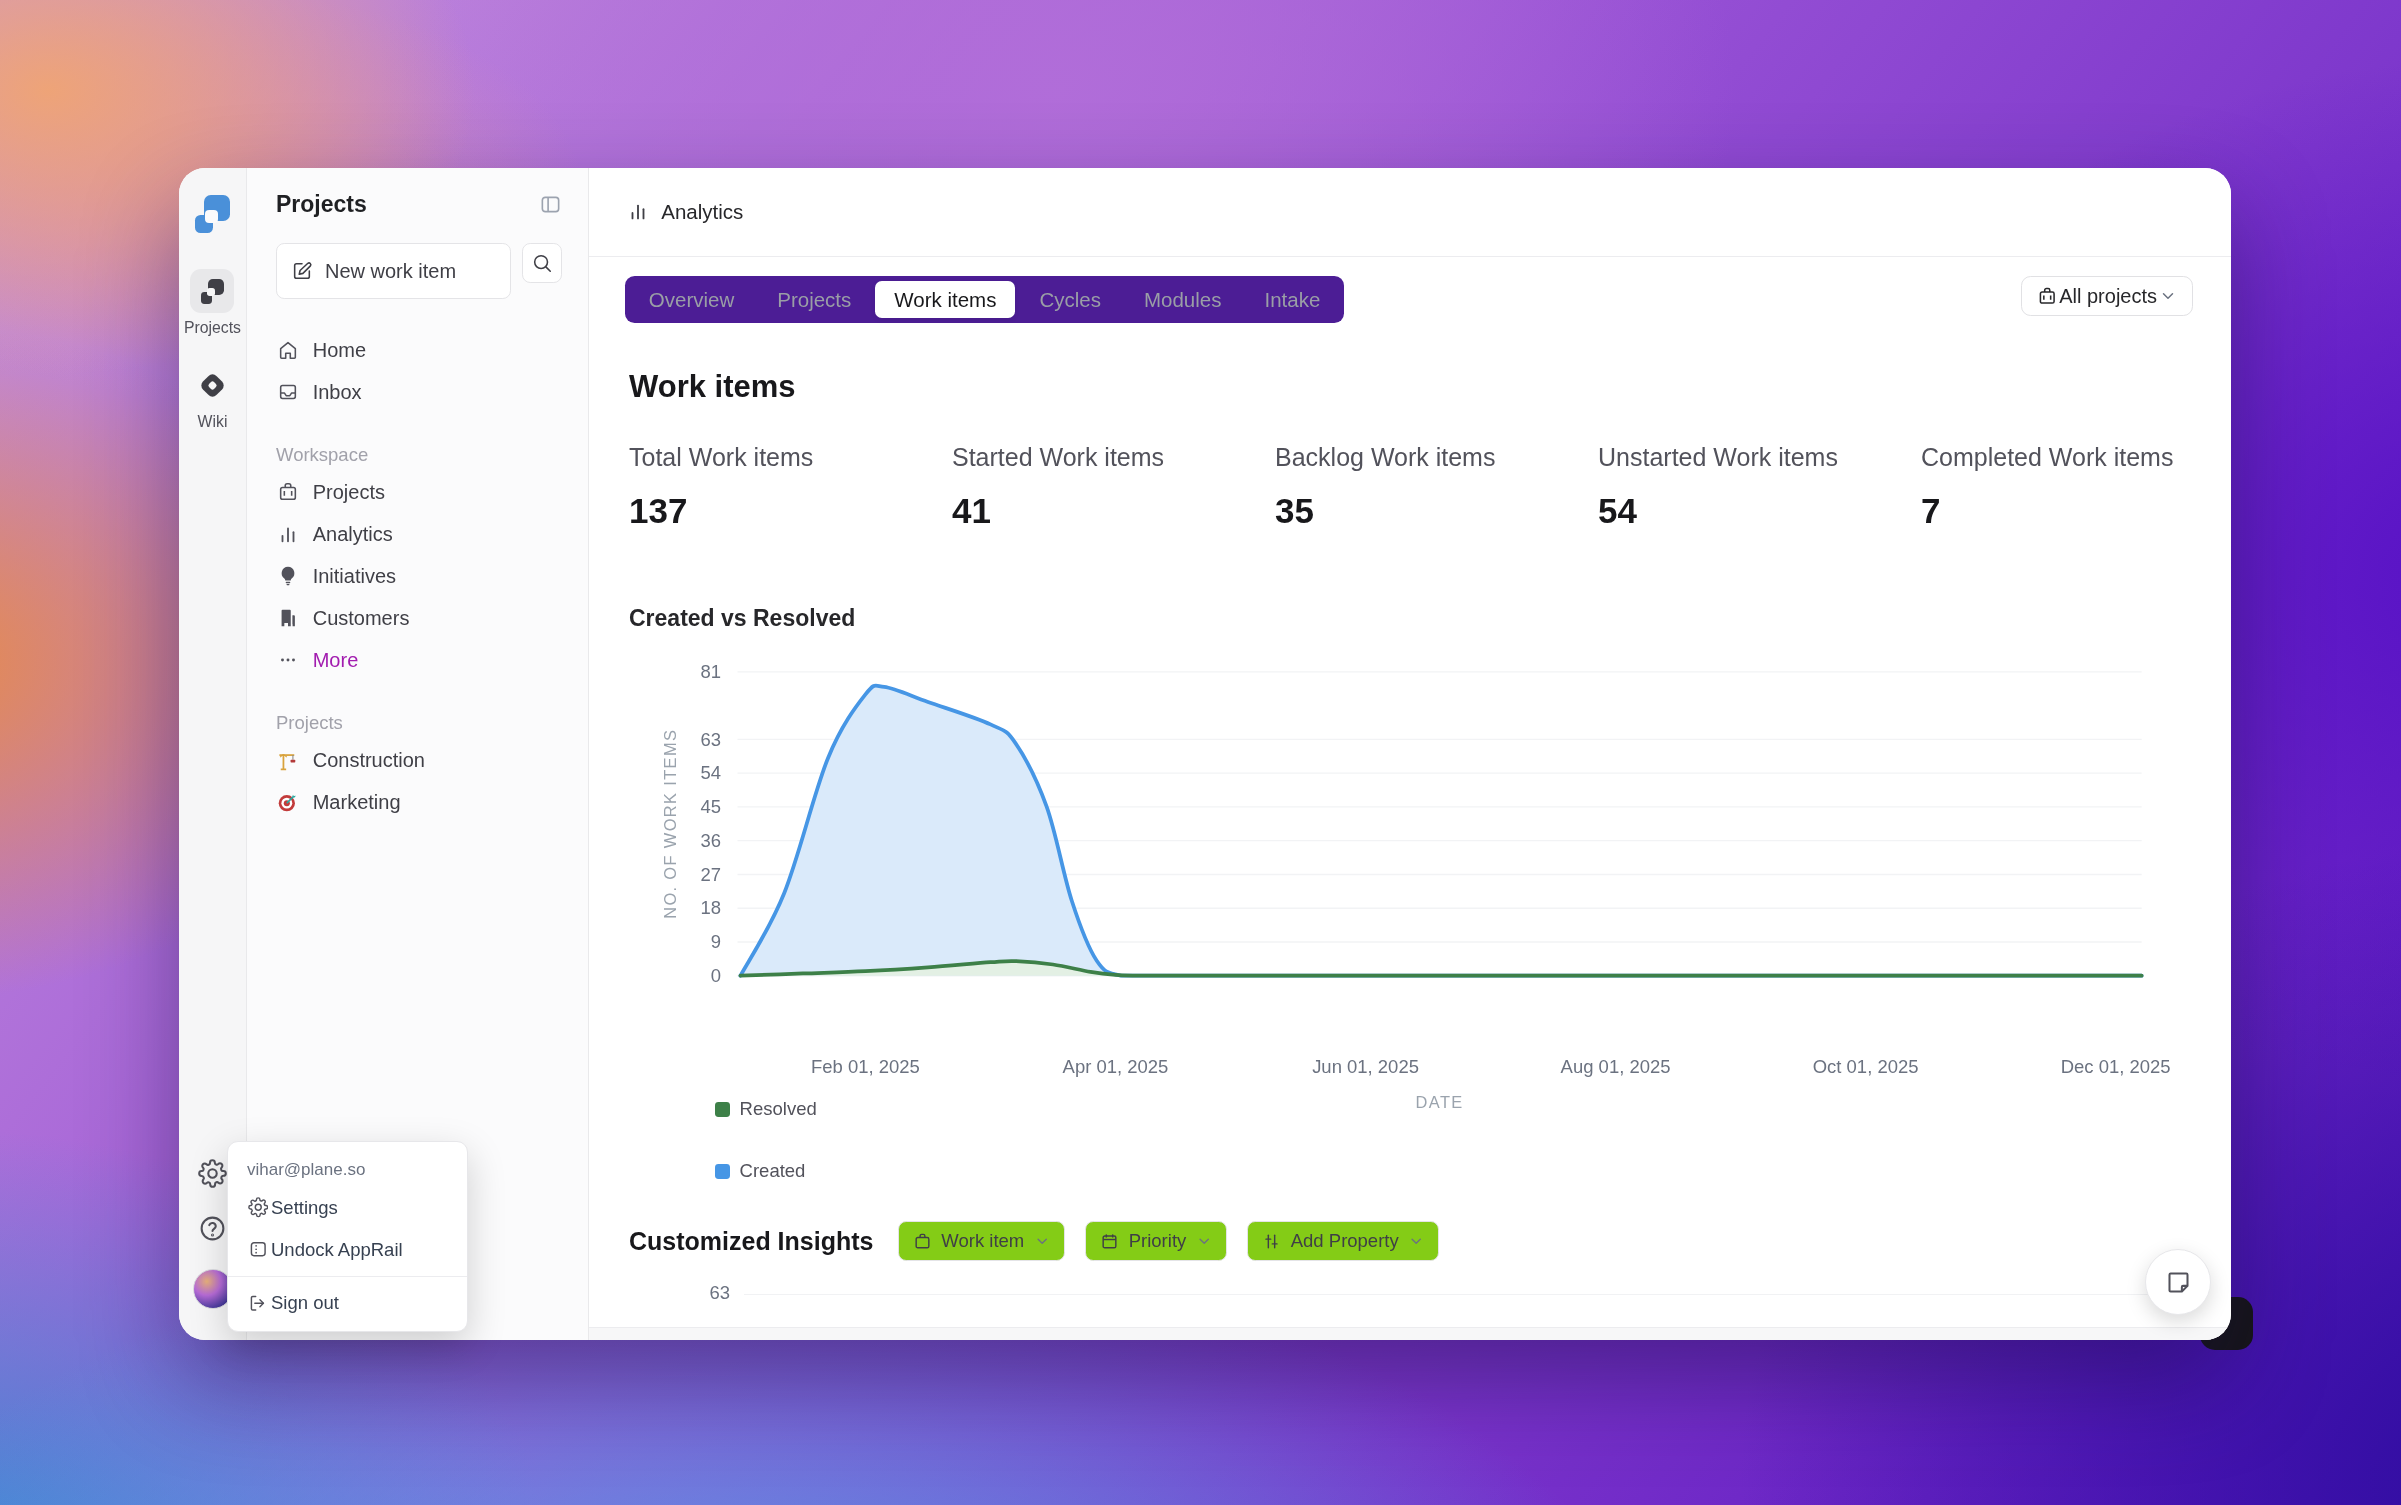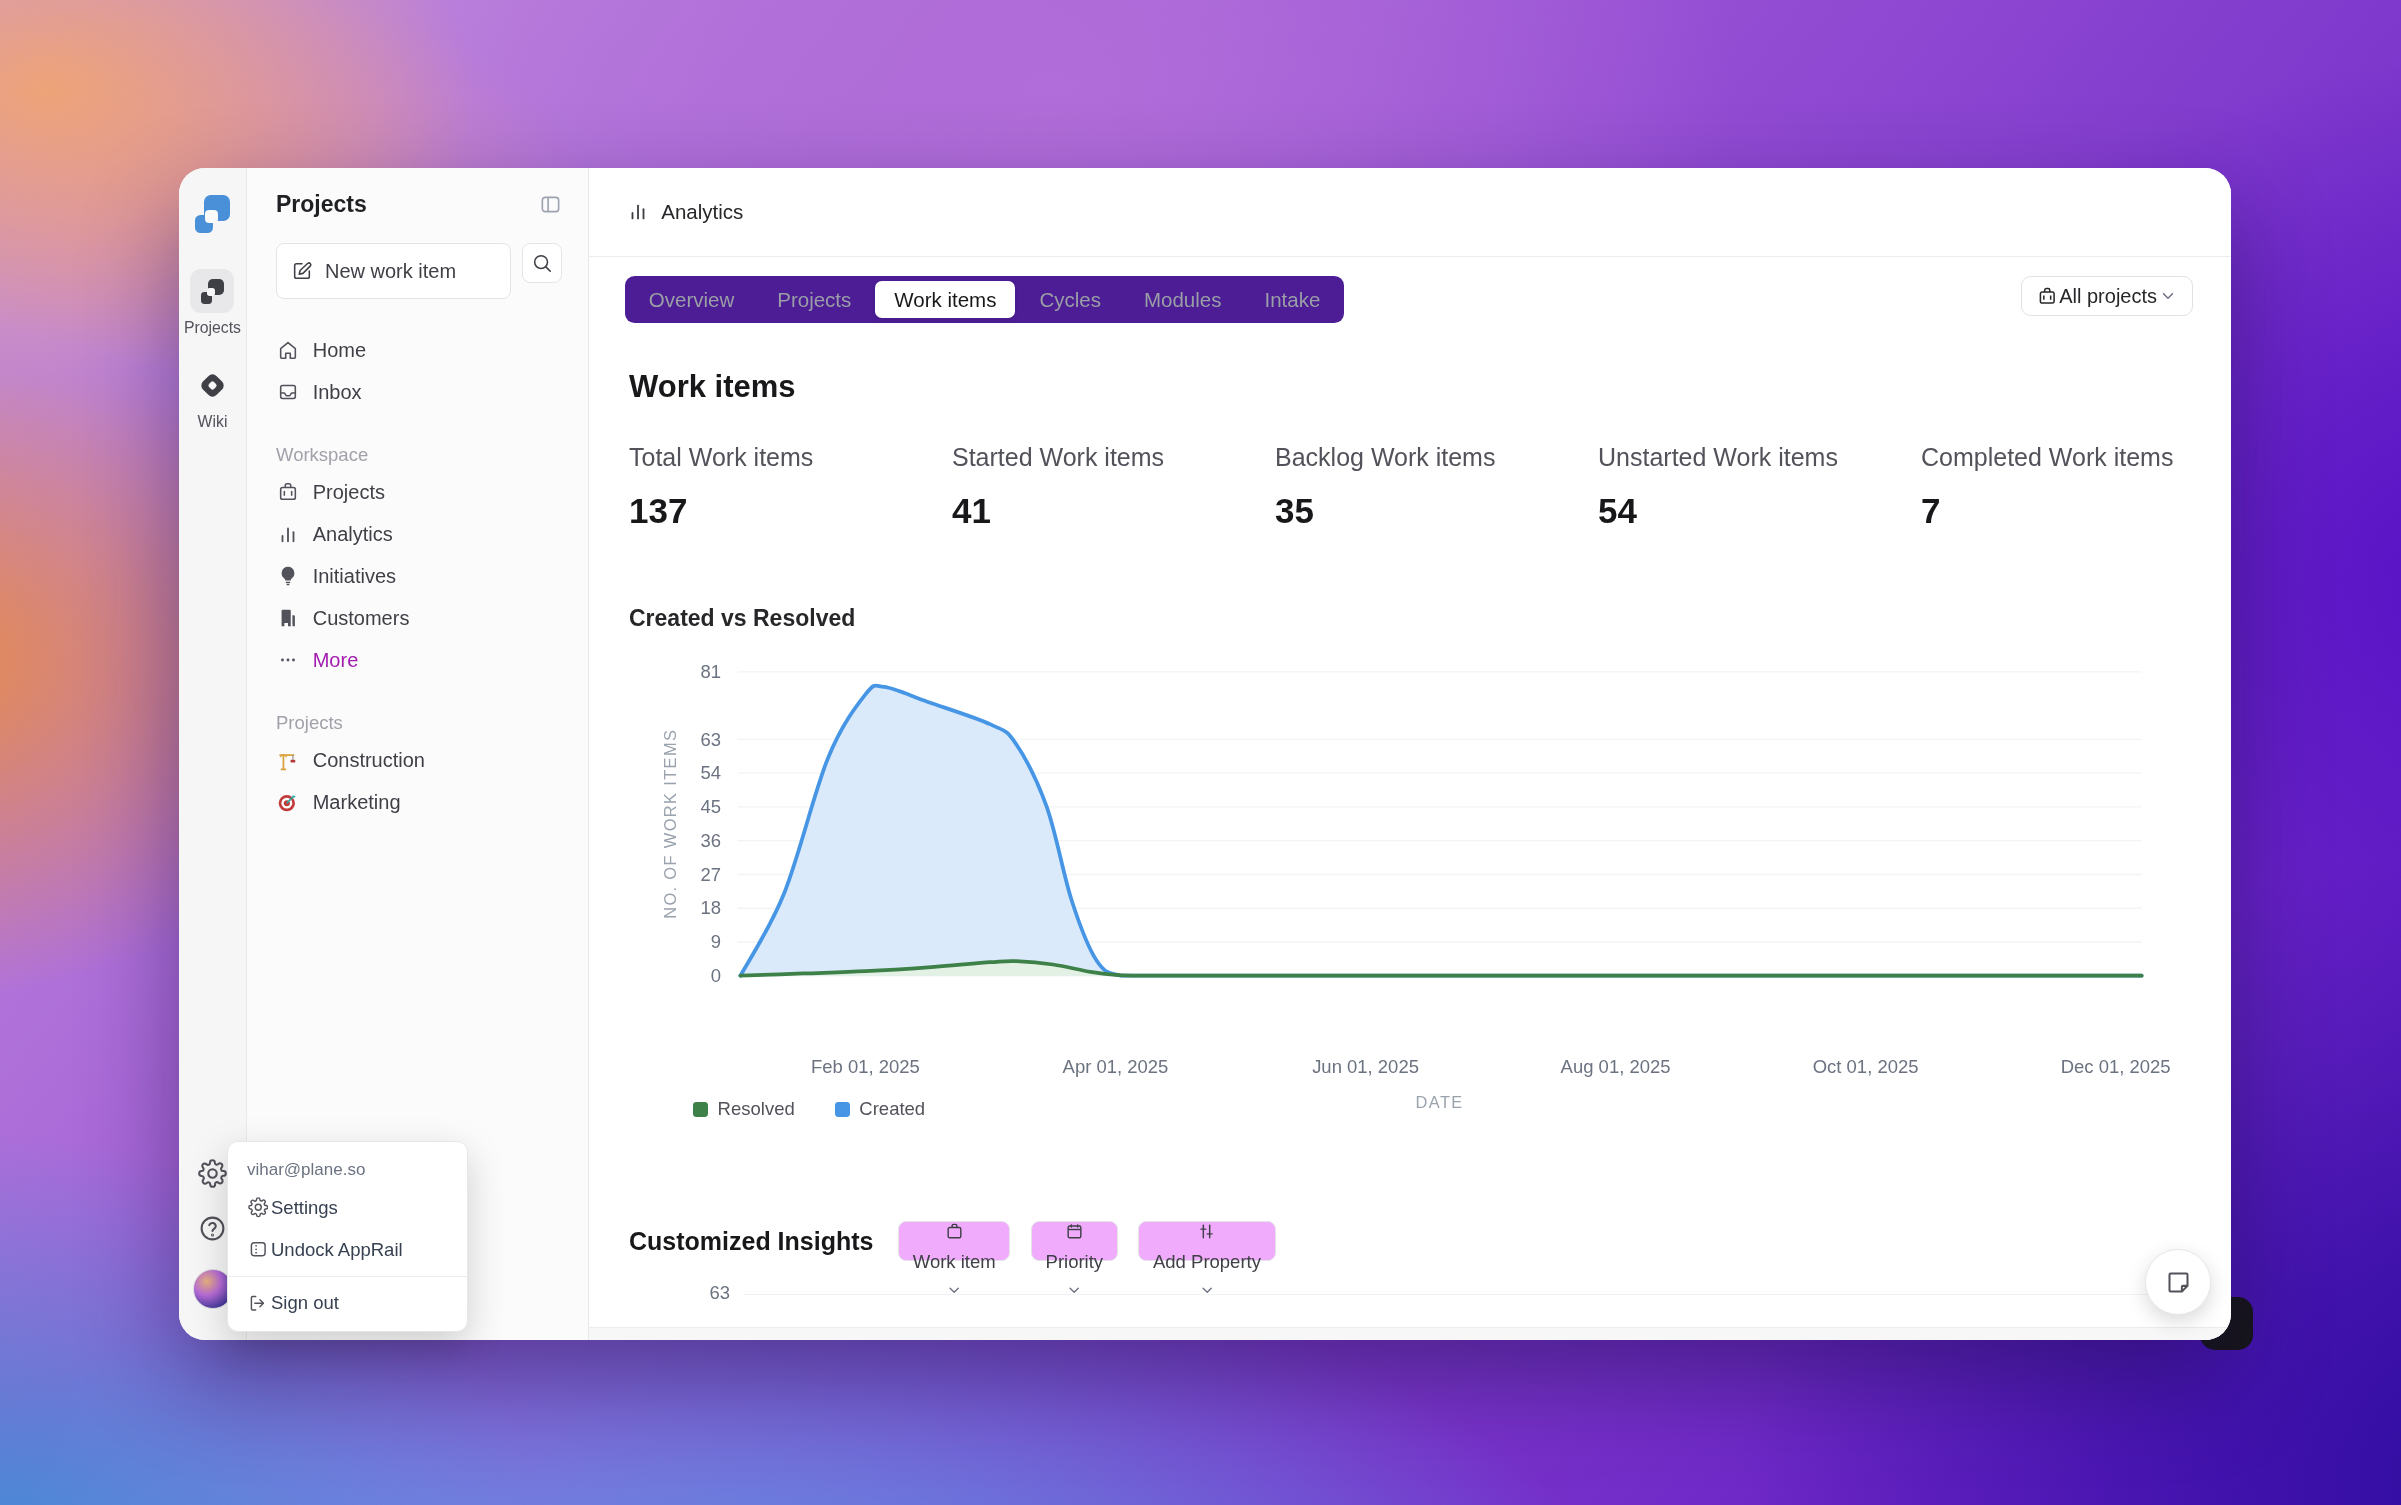--- a/index.html
+++ b/index.html
@@ -78,28 +78,28 @@
   .h1 { position:absolute; left:40px; top:112px; font-size:31px; font-weight:700; color:#18181b; }
 
   .stats { position:absolute; left:40px; top:186px; display:flex; }
   .stat { width:323px; }
   .stat .lbl { font-size:25px; color:#52525b; }
   .stat .val { margin-top:19px; font-size:35px; font-weight:700; color:#18181b; }
 
   .chart-title { position:absolute; left:40px; top:348px; font-size:23px; font-weight:600; color:#27272a; }
   #cvr-chart { position:absolute; left:60px; top:393px; width:1562px; height:479px; }
   #cvr-chart text { font-family:"Liberation Sans",sans-serif; }
-  .legend { position:absolute; left:104px; top:841px; display:flex; gap:40px; }
+  .legend { position:absolute; left:126px; top:841px; display:flex; gap:40px;flex-direction:column; }
   .legend-item { display:flex; align-items:center; gap:9.6px; font-size:18.5px; color:#52525b; }
   .swatch { width:15px; height:15px; border-radius:3.4px; background:#888; }
 
   .insights-row { position:absolute; left:40px; top:964px; display:flex; align-items:center; gap:20.5px; }
   .insights-h { font-size:25px; font-weight:600; color:#18181b; margin-right:4.1px; }
   .chipbtn { height:40px; display:flex; align-items:center; gap:9.6px; border:1.4px solid #e4e4e7; border-radius:8.2px;
-    padding:0 13.7px; font-size:18.5px; color:#3f3f46; background:#f0abfc; cursor:pointer;flex-direction:column; }
+    padding:0 13.7px; font-size:18.5px; color:#3f3f46; background:#84cc16; cursor:pointer; }
   .chipbtn .chev { color:#6b7280; display:flex; }
 
   .mini-tick { position:absolute; left:82px; top:1025px; width:59px; text-align:right; font-size:18.5px; color:#6b7280; }
   .mini-grid { position:absolute; left:155px; right:36px; top:1037px; height:1.4px; background:#f1f2f4; }
 
   .bottom-divider { position:absolute; left:0; right:0; top:1070px; height:0.7px; background:#ececef; }
   .bottom-strip { position:absolute; left:0; right:0; top:1071px; bottom:0; background:#f7f7f8; }
 
   .fab { position:absolute; left:1556px; top:992px; width:66px; height:66px; border-radius:50%; background:#fff;
     border:0.7px solid #e7e7ea; box-shadow:0 6.8px 20.5px rgba(0,0,0,.15); display:flex; align-items:center; justify-content:center;

